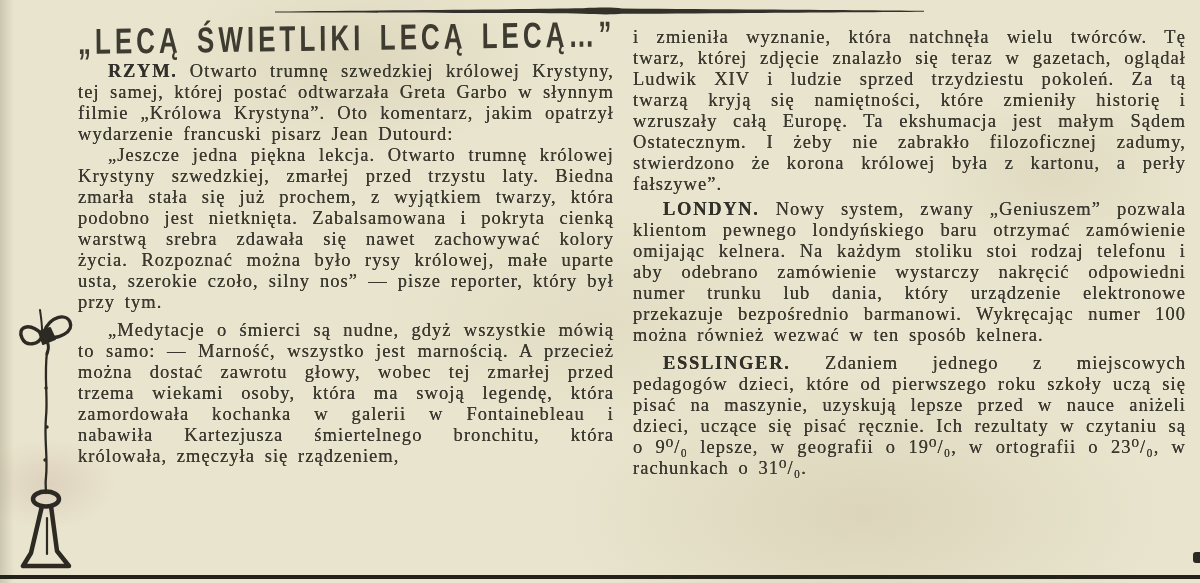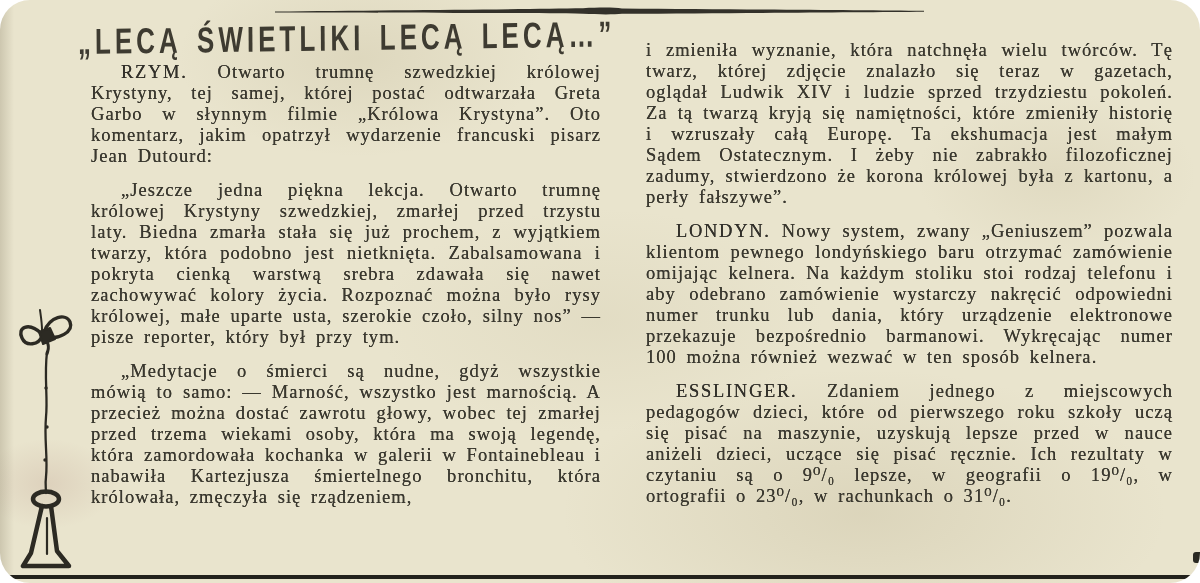--- a/index.html
+++ b/index.html
@@ -8,35 +8,34 @@
     background-color:#e9e4cd;
     background-image:
       linear-gradient(90deg, rgba(105,95,70,.22) 0px, rgba(105,95,70,0) 14px),
       radial-gradient(ellipse 260px 140px at 30% 10%, rgba(170,158,120,.18), transparent 70%),
       radial-gradient(ellipse 420px 200px at 72% 88%, rgba(172,160,124,.22), transparent 72%),
       radial-gradient(ellipse 200px 120px at 88% 30%, rgba(176,164,128,.16), transparent 70%),
       radial-gradient(ellipse 300px 150px at 50% 55%, rgba(176,166,130,.12), transparent 75%),
       radial-gradient(ellipse 90px 60px at 4% 83%, rgba(150,96,88,.14), transparent 75%);
     font-family:"Liberation Serif","DejaVu Serif",serif;
     color:#3a382f;
-    border-radius:30px;
   }
   .col {
     position:absolute; text-align:justify;
     font-size:18.5px; line-height:21px;
     letter-spacing:1.05px; word-spacing:4px;
     text-shadow:0 0 .6px currentColor;
   }
-  .col p { margin:13px; text-indent:30px; }
+  .col p { margin:0; text-indent:30px; }
   .col p.cont { text-indent:0; }
   .col p.gap { margin-top:7px; }
   .col p.gap-sm { margin-top:4px; }
   .col-left  { left:78px;  top:24px; width:536px; }
   .col-right { left:633px; top:27px; width:553px; }
-  .dateline { font-weight:normal; letter-spacing:1.7px; color:#32302a; }
+  .dateline { font-weight:bold; letter-spacing:1.7px; color:#32302a; }
   .headline {
     margin:4px 0 12px; text-align:center;
     font-family:"Liberation Sans","DejaVu Sans",sans-serif;
     font-weight:bold; font-size:26px; letter-spacing:4px;
     color:#3e3b31; text-indent:0 !important; text-shadow:none;
   }
   .headline-inner {
     display:inline-block; transform:scaleY(1.38) rotate(-.6deg);
     transform-origin:center; white-space:nowrap;
   }

